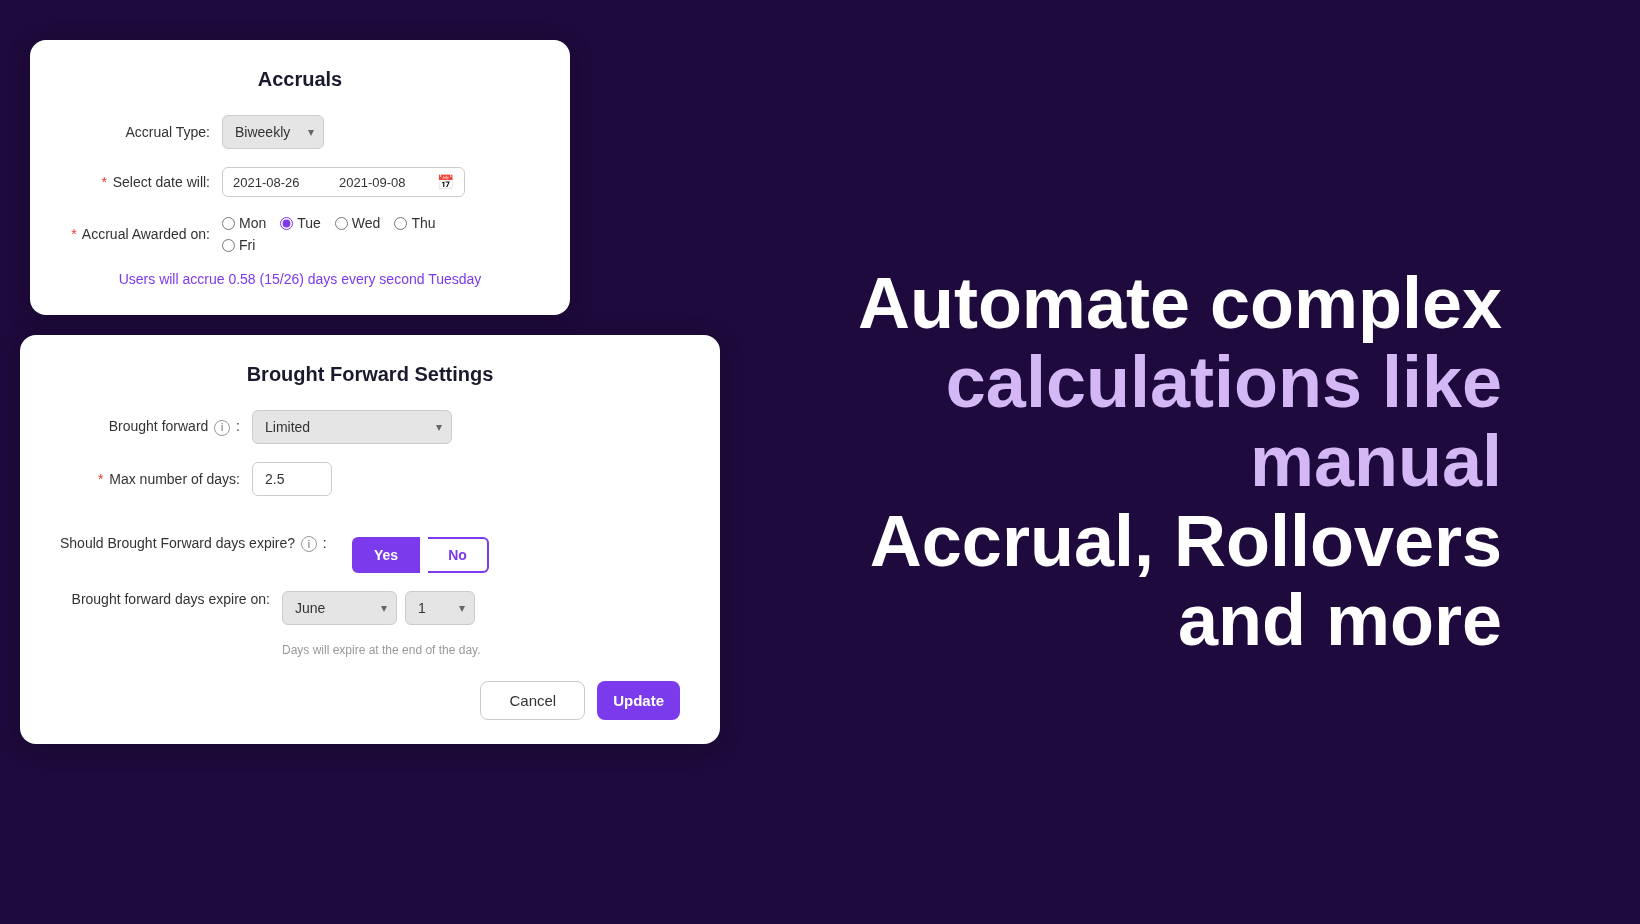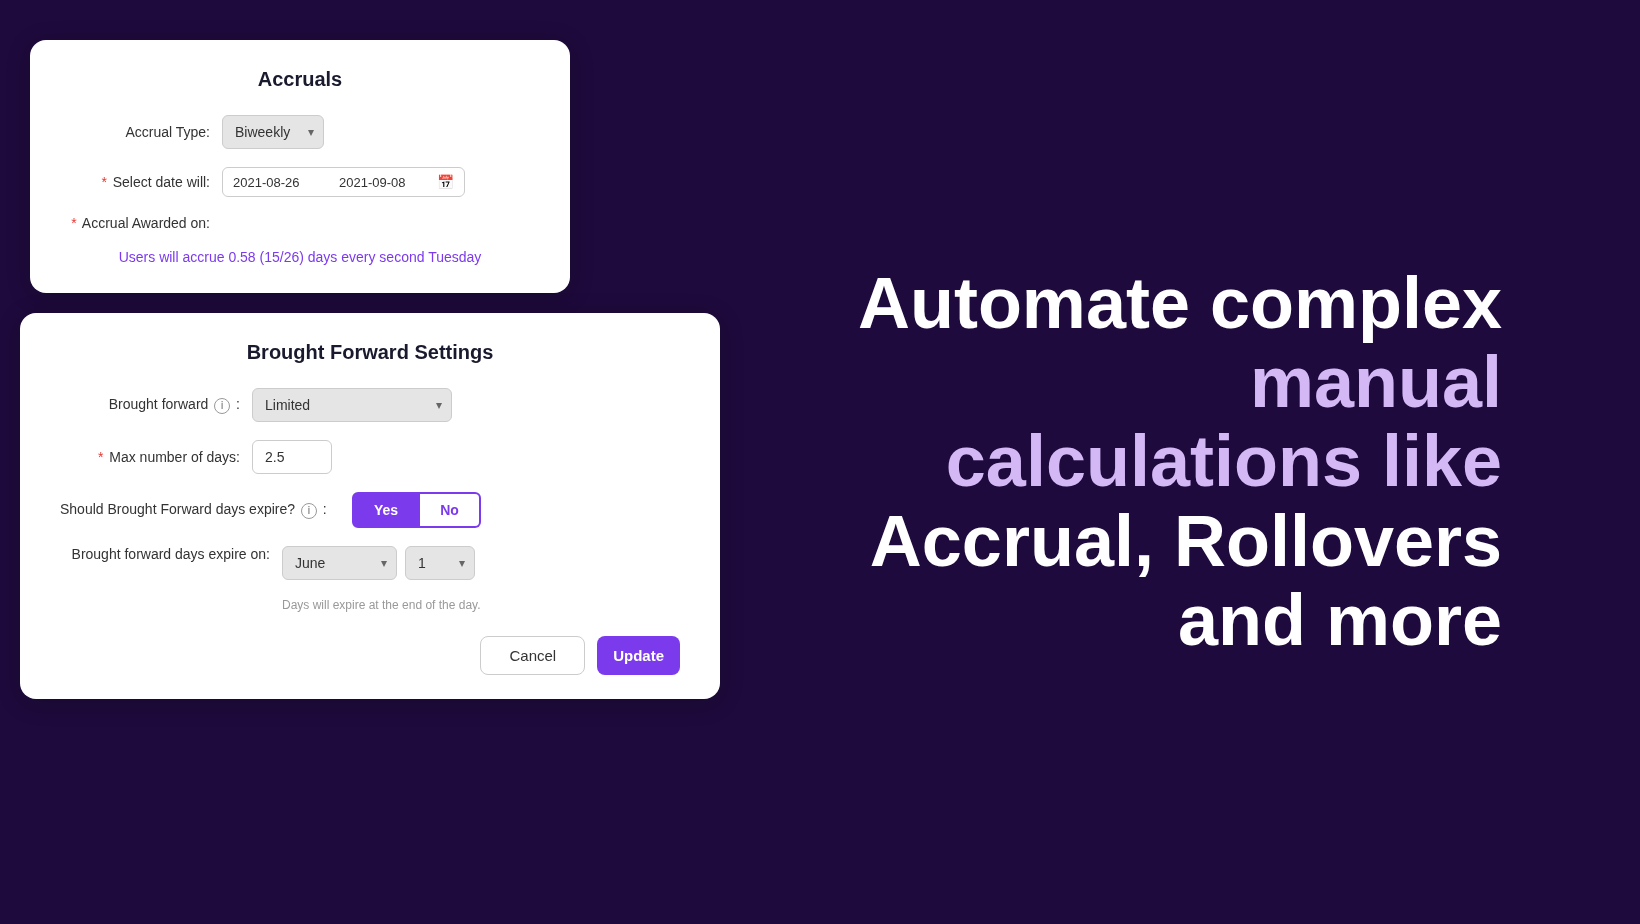--- a/index.html
+++ b/index.html
@@ -151,21 +151,22 @@
       border-radius: 6px;
       padding: 8px 12px;
       font-size: 14px;
       color: #333;
       width: 80px;
     }
 
     
     .toggle-group {
       display: flex;
-      gap: 0;
+      gap: 8px;
+      margin-top: 23px;
     }
     .toggle-btn {
       padding: 8px 20px;
       border: 2px solid #7c3aed;
       background: #fff;
       color: #7c3aed;
       font-size: 14px;
       font-weight: 600;
       cursor: pointer;
     }
@@ -301,20 +302,46 @@
           <span class="divider"></span>
           <input type="text" value="2021-09-08" style="">
           <span class="date-icon">📅</span>
         </div>
       </div>
 
       <div class="form-row">
         <div class="form-label">
           <span class="required-dot">*</span>
           <span>Accrual Awarded on:</span>
+        </div>
+        <div style="display:flex; flex-direction:column; gap:6px;">
+          <div class="radio-group">
+            <label class="radio-item">
+              <input type="radio" name="accrual_day" value="Mon" style="">
+              <span>Mon</span>
+            </label>
+            <label class="radio-item">
+              <input type="radio" name="accrual_day" value="Tue" checked="" style="">
+              <span>Tue</span>
+            </label>
+            <label class="radio-item">
+              <input type="radio" name="accrual_day" value="Wed" style="">
+              <span>Wed</span>
+            </label>
+            <label class="radio-item">
+              <input type="radio" name="accrual_day" value="Thu" style="">
+              <span>Thu</span>
+            </label>
+          </div>
+          <div class="radio-group">
+            <label class="radio-item">
+              <input type="radio" name="accrual_day" value="Fri" style="">
+              <span>Fri</span>
+            </label>
+          </div>
         </div>
       </div>
 
       <div class="accrual-info">Users will accrue 0.58 (15/26) days every second Tuesday</div>
     </div>
 
     <div class="card-brought-forward">
       <div class="card-title">Brought Forward Settings</div>
 
       <div class="form-row">
@@ -391,24 +418,24 @@
     </div>
 
   </div>
 
   <div class="right-section">
     <div class="hero-text">
       <div>
         <span class="white">Automate complex</span>
       </div>
       <div>
+        <span>calculations like</span>
+      </div>
+      <div>
         <span>manual</span>
-      </div>
-      <div>
-        <span>calculations like</span>
       </div>
       <div>
         <span class="white">Accrual, Rollovers</span>
       </div>
       <div>
         <span class="white">and more</span>
       </div>
     </div>
   </div>
 </div>

